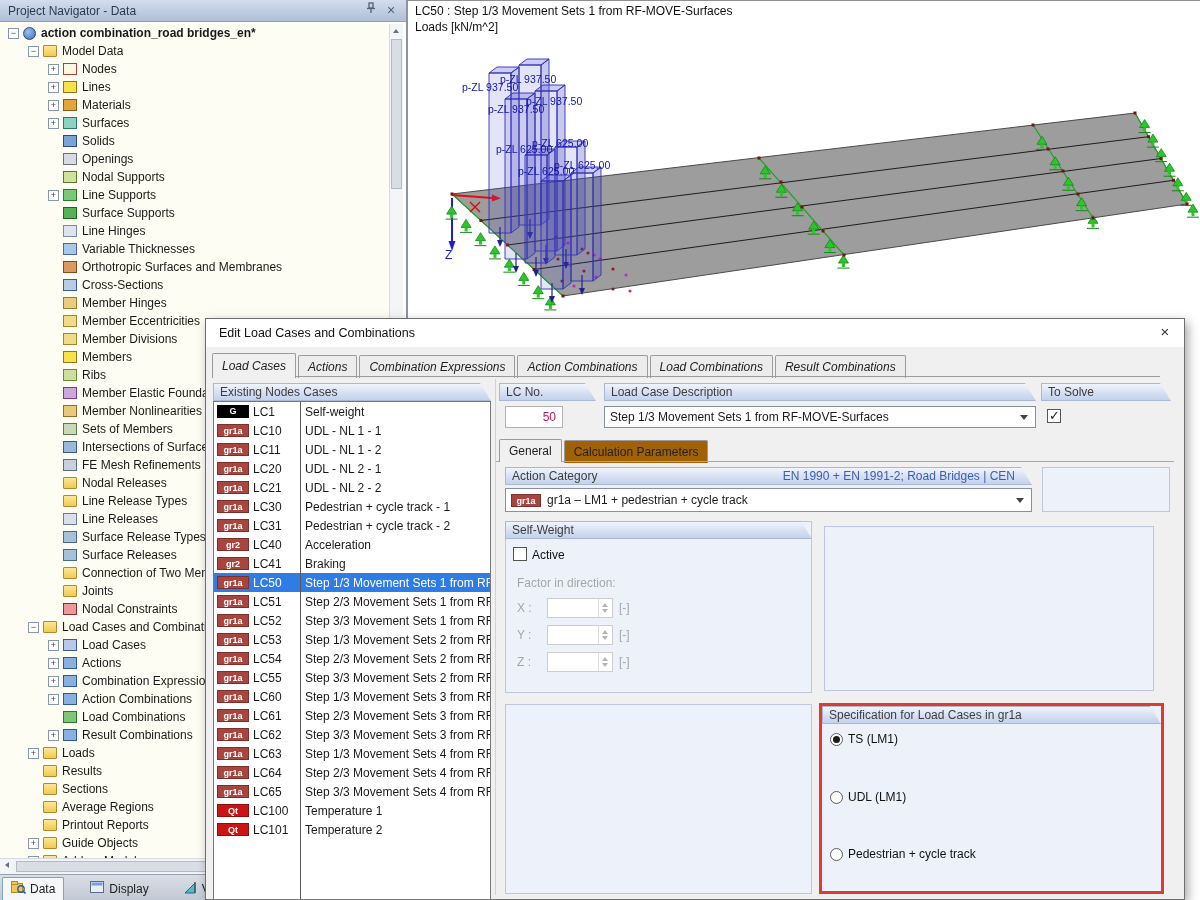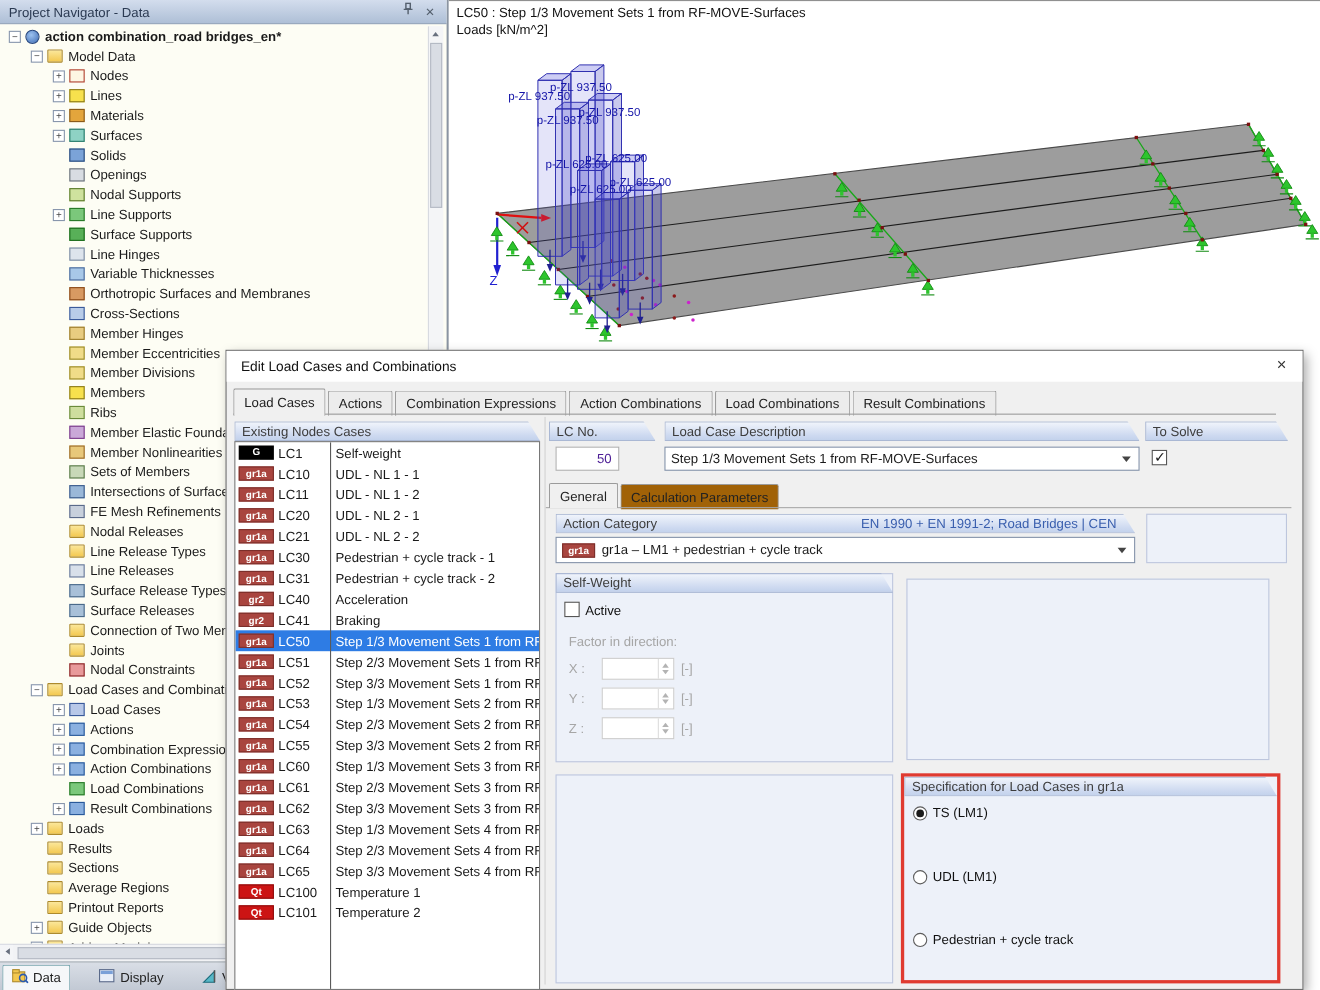--- a/index.html
+++ b/index.html
@@ -43,21 +43,21 @@
   .vp-line{position:absolute;left:7px;top:3px;color:#111;}
   .vp-line2{position:absolute;left:7px;top:19px;color:#111;}
   #scene{position:absolute;left:0;top:0;}
 
   
   #dialog{position:absolute;left:205px;top:318px;width:980px;height:582px;background:#f0f0f0;
     border:1px solid #6e6e6e;box-shadow:3px 4px 10px rgba(0,0,0,.35);box-sizing:border-box;}
   #dlg-title{position:absolute;left:0;top:0;right:0;height:28px;background:#ffffff;line-height:28px;padding-left:13px;color:#111;font-size:12.5px;}
   #dlg-close{position:absolute;right:4px;top:2px;width:30px;height:22px;text-align:center;line-height:22px;font-size:15px;color:#333;}
   #dlg-close::before{content:"×";}
-  #dlg-tabs{position:absolute;left:6px;top:34px;right:24px;height:24px;}
+  #dlg-tabs{position:absolute;left:6px;top:34px;right:24px;height:24px;font-style:italic;}
   #dlg-tabline{position:absolute;left:0;right:0;bottom:0;height:1px;background:#9b9b9b;}
   .dtab{position:relative;display:inline-block;padding:4px 9px;border:1px solid #9b9b9b;border-bottom:none;
     background:#ececec;margin-right:2px;border-radius:2px 2px 0 0;top:1px;color:#222;}
   .dtab.active{background:#f0f0f0;top:0;padding-top:5px;padding-bottom:5px;z-index:2;}
 
   .band{position:absolute;height:18px;background:linear-gradient(180deg,#f0f4fb 0%,#cdd9f0 75%,#c3d2ec 100%);
     border:1px solid #aab8d4;box-sizing:border-box;color:#3d3d3d;line-height:16px;padding:0 6px;
     clip-path:polygon(0 0,calc(100% - 11px) 0,100% 100%,0 100%);}
   .panel{position:absolute;background:#edf1f9;border:1px solid #bdc6dd;box-sizing:border-box;}
 
@@ -713,21 +713,21 @@
           <span class="lcdesc">Temperature 1</span>
         </div>
         <div class="lcrow">
           <span class="lcbadge b-qt">Qt</span>
           <span class="lcid">LC101</span>
           <span class="lcdesc">Temperature 2</span>
         </div>
       </div>
 
     <div class="band" style="left:293px;top:64px;width:97px;">LC No.</div>
-    <div class="inputbox" style="left:299px;top:87px;width:58px;height:22px;text-align:right;line-height:20px;padding-right:6px;color:#4c1d95;">50</div>
+    <div class="inputbox" style="left:299px;top:87px;width:58px;height:22px;text-align:right;line-height:20px;padding-right:6px;color:#be185d;">50</div>
 
     <div class="band" style="left:398px;top:64px;width:432px;">Load Case Description</div>
     <div class="combo" style="left:398px;top:87px;width:432px;height:22px;">
       <span>Step 1/3 Movement Sets 1 from RF-MOVE-Surfaces</span>
       <span class="chev"></span>
     </div>
 
     <div class="band" style="left:835px;top:64px;width:130px;">To Solve</div>
     <div class="cb checked" style="left:841px;top:90px;"></div>
 

